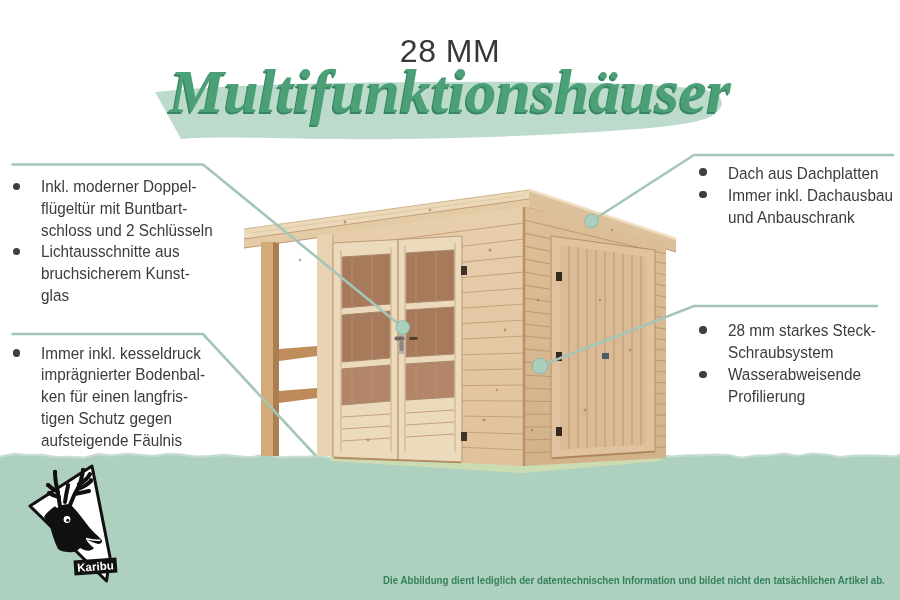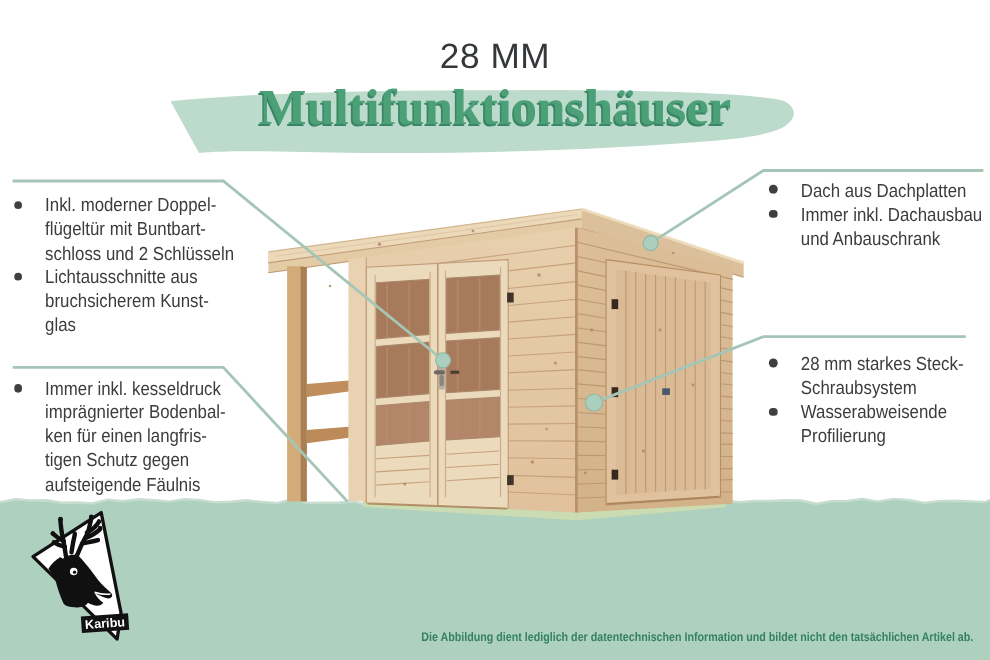--- a/index.html
+++ b/index.html
@@ -270,21 +270,21 @@
     <circle cx="585" cy="410" r="1.5"></circle>
     <circle cx="630" cy="350" r="1.3"></circle>
     <circle cx="612" cy="230" r="1.2"></circle>
     <circle cx="368" cy="440" r="1.4"></circle>
     <circle cx="300" cy="260" r="1.2"></circle>
   </g>
 </svg>
 
 <div class="abs" style="left:0;top:35px;width:900px;text-align:center;font-size:32px;line-height:32px;color:#35383b;letter-spacing:0.5px;">28 MM</div>
 
-<div class="abs" style="left:0;top:71px;width:900px;text-align:center;font-family:'Liberation Serif',serif;font-weight:bold;font-size:46px;color:#4ba078;text-shadow:-1.5px 1.5px 0 #3a8563;">Multifunktionshäuser</div>
+<div class="abs" style="left:0;top:56px;width:900px;text-align:center;font-family:'Liberation Serif',serif;font-style:italic;font-weight:bold;font-size:62px;color:#4ba078;text-shadow:-1.5px 1.5px 0 #3a8563;">Multifunktionshäuser</div>
 
 <div class="bullet" style="left:12.9px;top:182.7px;"></div>
 <div class="bullet" style="left:12.9px;top:247.5px;"></div>
 <div class="abs blk" style="left:41px;top:176px;">Inkl. moderner Doppel-<br>flügeltür mit Buntbart-<br>schloss und 2 Schlüsseln<br>Lichtausschnitte aus<br>bruchsicherem Kunst-<br>glas</div>
 
 <div class="bullet" style="left:12.9px;top:349.0px;"></div>
 <div class="abs blk" style="left:41px;top:342.5px;">Immer inkl. kesseldruck<br>imprägnierter Bodenbal-<br>ken für einen langfris-<br>tigen Schutz gegen<br>aufsteigende Fäulnis</div>
 
 <div class="bullet" style="left:699.0px;top:168.2px;"></div>
 <div class="bullet" style="left:699.0px;top:190.9px;"></div>

